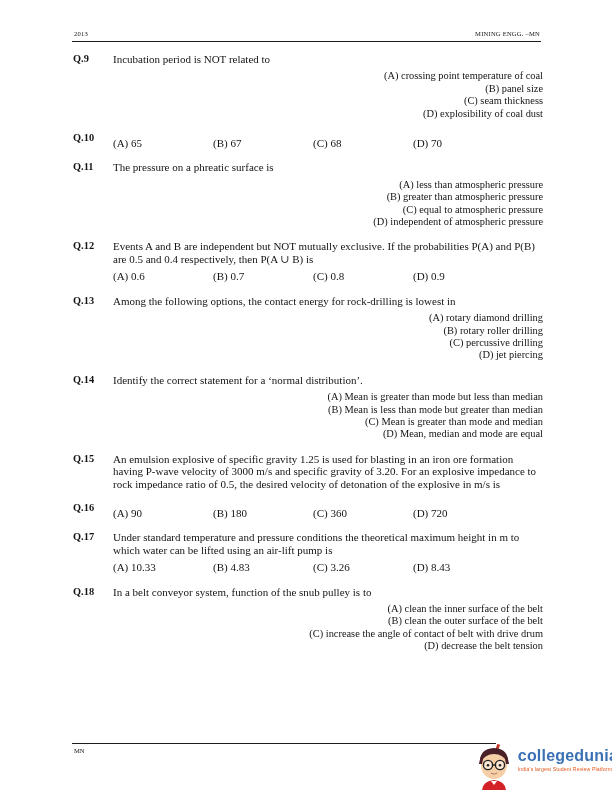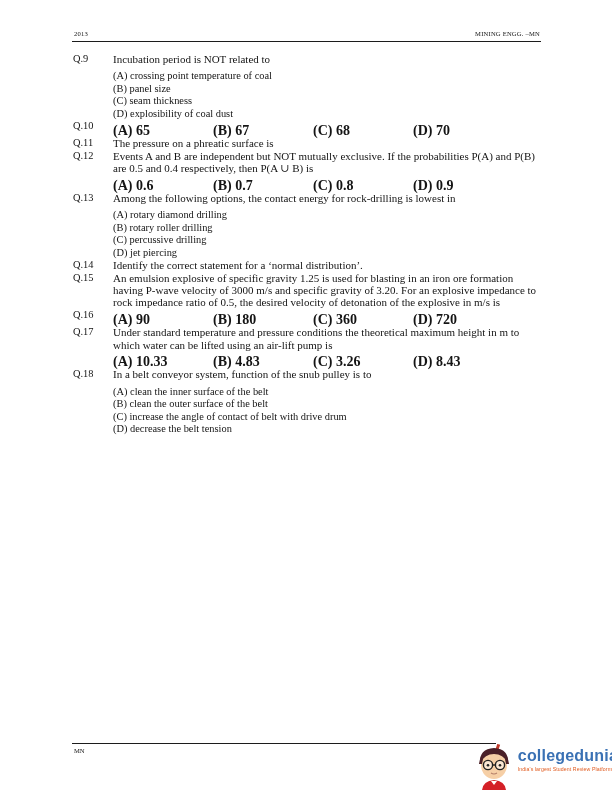--- a/index.html
+++ b/index.html
@@ -22,34 +22,34 @@
     font-size: 6.6px; letter-spacing: 0.2px;
   }
   .header-rule {
     position: absolute; left: 72px; top: 41px;
     width: 469px; height: 0; border-top: 1.1px solid #1c1c1c;
   }
   
   .content {
     position: absolute; left: 73px; top: 53px; width: 470px;
   }
-  .question { display: flex; }
+  .question { display: flex; margin-top: 12px; }
   .question:first-child { margin-top: 0; }
   .qnum {
     width: 40px; flex: 0 0 40px;
-    font-size: 10.4px; line-height: 12.4px;
+    font-size: 10.4px; line-height: 12.4px; font-weight: bold;
   }
   .qbody { width: 430px; }
   .qtext { font-size: 11px; line-height: 12.4px; }
   .opts { margin-top: 5px; }
-  .opts-list .opt { font-size: 10.4px; line-height: 12.4px; }
+  .opts-list .opt { font-size: 10.4px; line-height: 12.4px; text-align: right; }
   .opts-inline { display: flex; }
   .opts-inline .opt {
     width: 100px; flex: 0 0 100px;
-    font-size: 14px; line-height: 12.4px; font-weight: bold;
+    font-size: 11px; line-height: 12.4px;
   }
   
   .footer-rule {
     position: absolute; left: 72px; top: 743px;
     width: 424px; height: 0; border-top: 1.1px solid #1c1c1c;
   }
   .footer-left {
     position: absolute; left: 74px; top: 747px;
     font-size: 6.6px;
   }
@@ -102,20 +102,26 @@
             <div class="opt">(C) 68</div>
             <div class="opt">(D) 70</div>
           </div>
       </div>
     </div>
 
     <div class="question">
       <div class="qnum">Q.11</div>
       <div class="qbody">
         <div class="qtext">The pressure on a phreatic surface is</div>
+        <div class="opts opts-list">
+            <div class="opt">(A) less than atmospheric pressure</div>
+            <div class="opt">(B) greater than atmospheric pressure</div>
+            <div class="opt">(C) equal to atmospheric pressure</div>
+            <div class="opt">(D) independent of atmospheric pressure</div>
+          </div>
       </div>
     </div>
 
     <div class="question">
       <div class="qnum">Q.12</div>
       <div class="qbody">
         <div class="qtext">Events A and B are independent but NOT mutually exclusive. If the probabilities P(A) and P(B) are 0.5 and 0.4 respectively, then P(A ∪ B) is</div>
         <div class="opts opts-inline">
             <div class="opt">(A) 0.6</div>
             <div class="opt">(B) 0.7</div>
@@ -135,20 +141,26 @@
             <div class="opt">(C) percussive drilling</div>
             <div class="opt">(D) jet piercing</div>
           </div>
       </div>
     </div>
 
     <div class="question">
       <div class="qnum">Q.14</div>
       <div class="qbody">
         <div class="qtext">Identify the correct statement for a ‘normal distribution’.</div>
+        <div class="opts opts-list">
+            <div class="opt">(A) Mean is greater than mode but less than median</div>
+            <div class="opt">(B) Mean is less than mode but greater than median</div>
+            <div class="opt">(C) Mean is greater than mode and median</div>
+            <div class="opt">(D) Mean, median and mode are equal</div>
+          </div>
       </div>
     </div>
 
     <div class="question">
       <div class="qnum">Q.15</div>
       <div class="qbody">
         <div class="qtext">An emulsion explosive of specific gravity 1.25 is used for blasting in an iron ore formation having P-wave velocity of 3000 m/s and specific gravity of 3.20. For an explosive impedance to rock impedance ratio of 0.5, the desired velocity of detonation of the explosive in m/s is</div>
       </div>
     </div>
 

